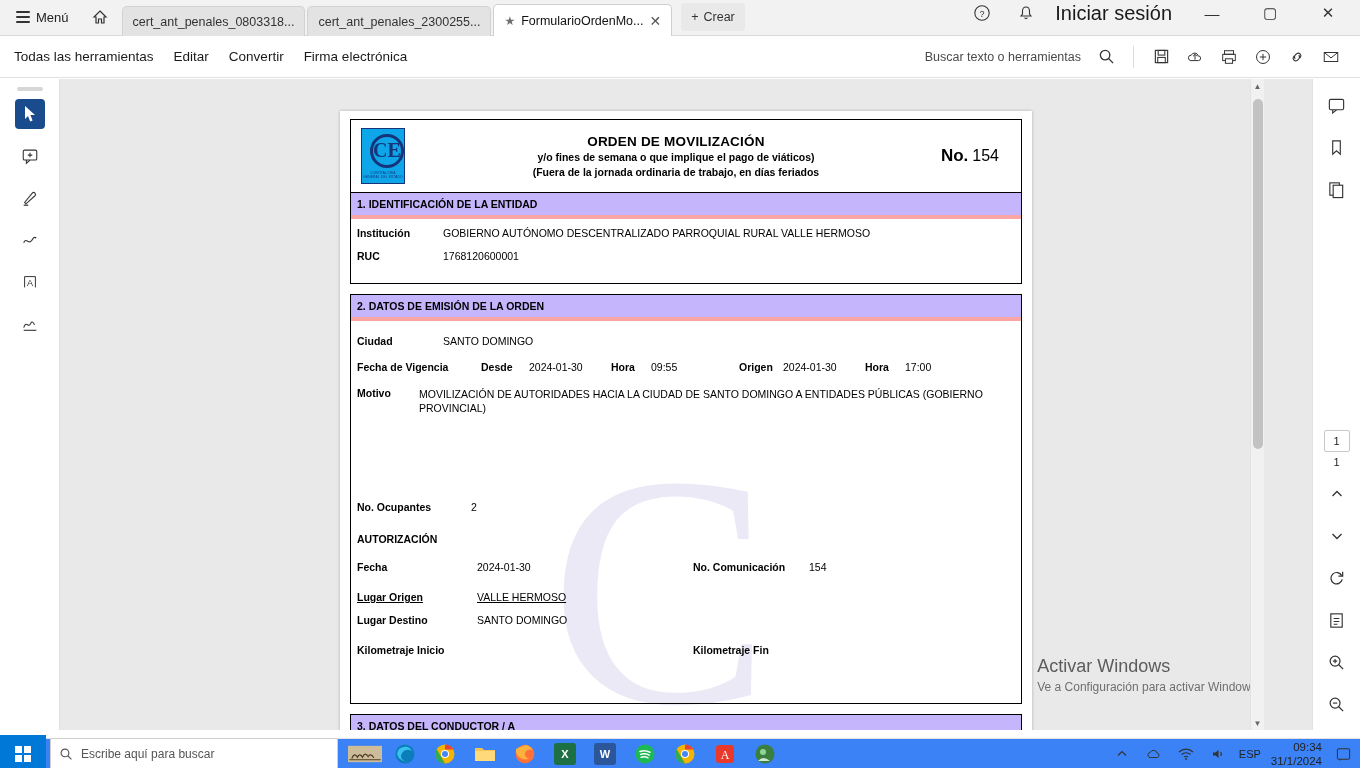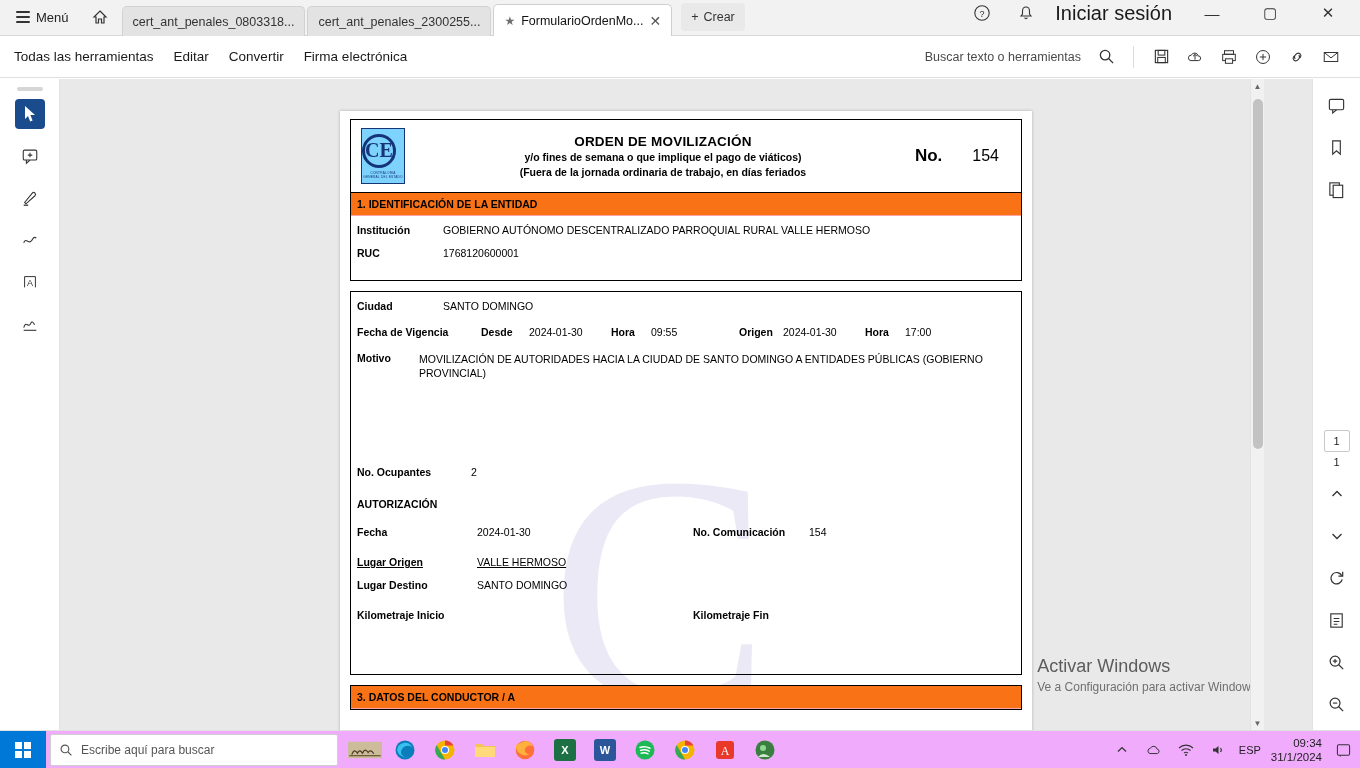--- a/index.html
+++ b/index.html
@@ -146,49 +146,49 @@
   
   .doc { position: relative; padding: 8px 10px; }
   .hdr {
     border: 1.5px solid #000;
     display: flex; align-items: center;
     padding: 8px 10px;
     height: 74px;
   }
   .logo {
     width: 44px; height: 56px;
-    background: #7dd3fc;
+    background: #0ea5e9;
     border: 1px solid #16347a;
-    display: flex; flex-direction: column; align-items: flex-start; justify-content: center;
+    display: flex; flex-direction: column; align-items: flex-end; justify-content: center;
     margin-right: 6px;
   }
   .logo .mark {
     width: 34px; height: 34px;
     border: 3px solid #16347a;
     border-radius: 50%;
     color: #16347a;
     font-family: "Liberation Serif", serif;
     font-size: 20px; font-weight: bold;
     display: flex; align-items: center; justify-content: center;
   }
   .logo .lt { font-size: 3.2px; color: #16347a; margin-top: 3px; letter-spacing: .2px; text-align: center; line-height: 4px; }
   .hdr-mid { flex: 1; text-align: center; }
   .hdr-title { font-size: 13.5px; font-weight: bold; color: #000; letter-spacing: .2px; }
   .hdr-sub { font-size: 10.5px; font-weight: bold; color: #000; line-height: 13px; margin-top: 2px; }
-  .hdr-no { display: flex; align-items: baseline; gap: 30px; padding-right: 12px; }
+  .hdr-no { display: flex; align-items: baseline; gap: 4px; padding-right: 12px; }
   .hdr-no .nolabel { font-size: 17px; font-weight: bold; }
   .hdr-no .noval { font-size: 16px; }
 
   .section {
     border: 1.5px solid #000;
     border-top: none;
   }
   .sec-head {
-    border-bottom: 1px solid #fca5a5;
-    background: #f97316;
+    border-bottom: 4px solid #fca5a5;
+    background: #c4b5fd;
     font-size: 10.5px; font-weight: bold;
     padding: 5px 6px;
   }
   .sec-body { padding: 8px 6px 10px 6px; font-size: 10.5px; }
   .row { display: flex; margin-bottom: 11px; align-items: baseline; }
   .lbl { font-weight: bold; color: #000; }
   .val { color: #000; }
   .w110 { width: 86px; flex: none; }
   .motivo-text { line-height: 14px; max-width: 600px; }
 
@@ -229,22 +229,22 @@
   
   .activate {
     position: absolute; right: 52px; bottom: 36px;
     text-align: left; color: #6f6f6f; pointer-events: none;
   }
   .activate .a1 { font-size: 18px; color: #5c5c5c; }
   .activate .a2 { font-size: 12px; color: #6f6f6f; margin-top: 3px; }
 
   
   .taskbar {
-    position: absolute; left: 0; right: 0; bottom: 0; height: 38px;
-    background: #f0abfc;
+    position: absolute; left: 0; right: 0; bottom: 0; height: 30px;
+    background: #3b82f6;
     display: flex; align-items: center;
     border-top: 1px solid #e1e1e1;
   }
   .start {
     width: 46px; height: 38px; background: #0078d7;
     display: flex; align-items: center; justify-content: center;
   }
   .winlogo { width: 16px; height: 16px; display: grid; grid-template-columns: 1fr 1fr; grid-gap: 2px; }
   .winlogo i { background: #fff; display: block; }
   .searchbox {
@@ -442,22 +442,23 @@
               <span class="val">GOBIERNO AUTÓNOMO DESCENTRALIZADO PARROQUIAL RURAL VALLE HERMOSO</span>
             </div>
             <div class="row">
               <span class="lbl w110">RUC</span>
               <span class="val">1768120600001</span>
             </div>
           </div>
         </div>
 
         <div class="section" style="border-top:1.5px solid #000; margin-top:10px;">
+          <div class="sec-head">2. DATOS DE EMISIÓN DE LA ORDEN</div>
           <div class="sec-body" style="min-height:382px; position:relative;">
-            <div class="row" style="">
+            <div class="row" style="margin-top:6px;">
               <span class="lbl w110">Ciudad</span>
               <span class="val">SANTO DOMINGO</span>
             </div>
             <div class="row" style="margin-top:14px;">
               <span class="lbl" style="width:124px;flex:none;">Fecha de Vigencia</span>
               <span class="lbl" style="width:48px;flex:none;">Desde</span>
               <span class="val" style="width:82px;flex:none;">2024-01-30</span>
               <span class="lbl" style="width:40px;flex:none;">Hora</span>
               <span class="val" style="width:88px;flex:none;">09:55</span>
               <span class="lbl" style="width:44px;flex:none;">Origen</span>

